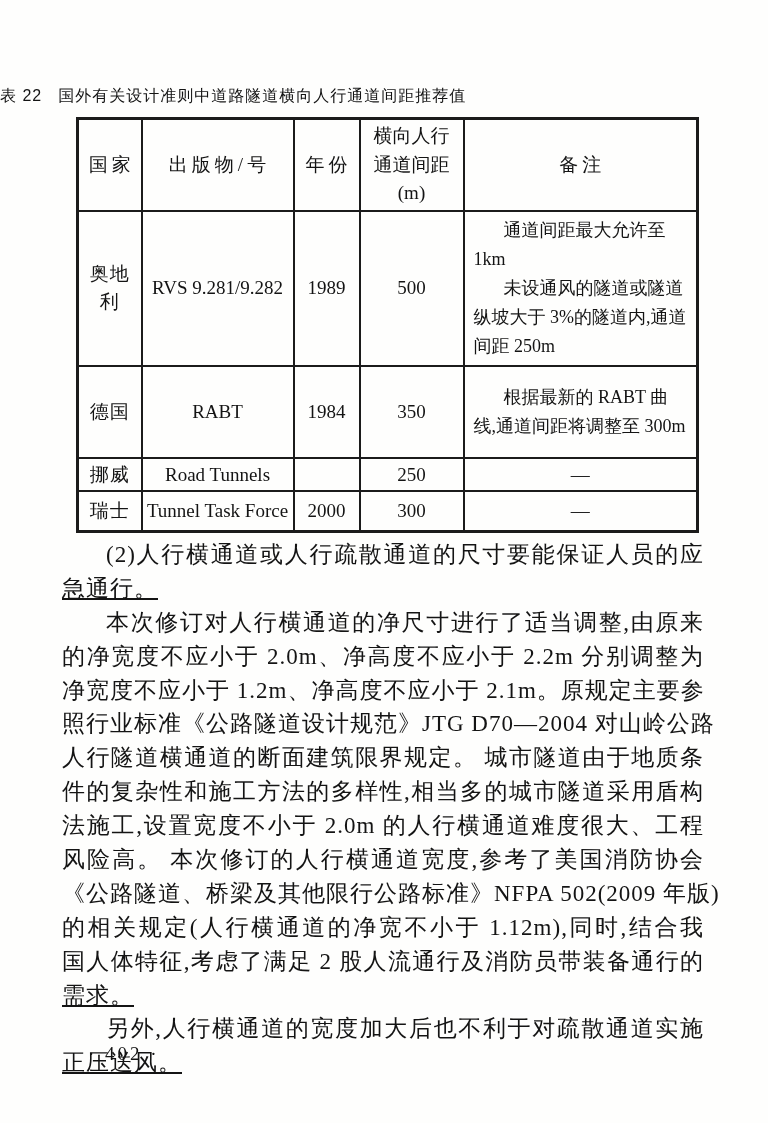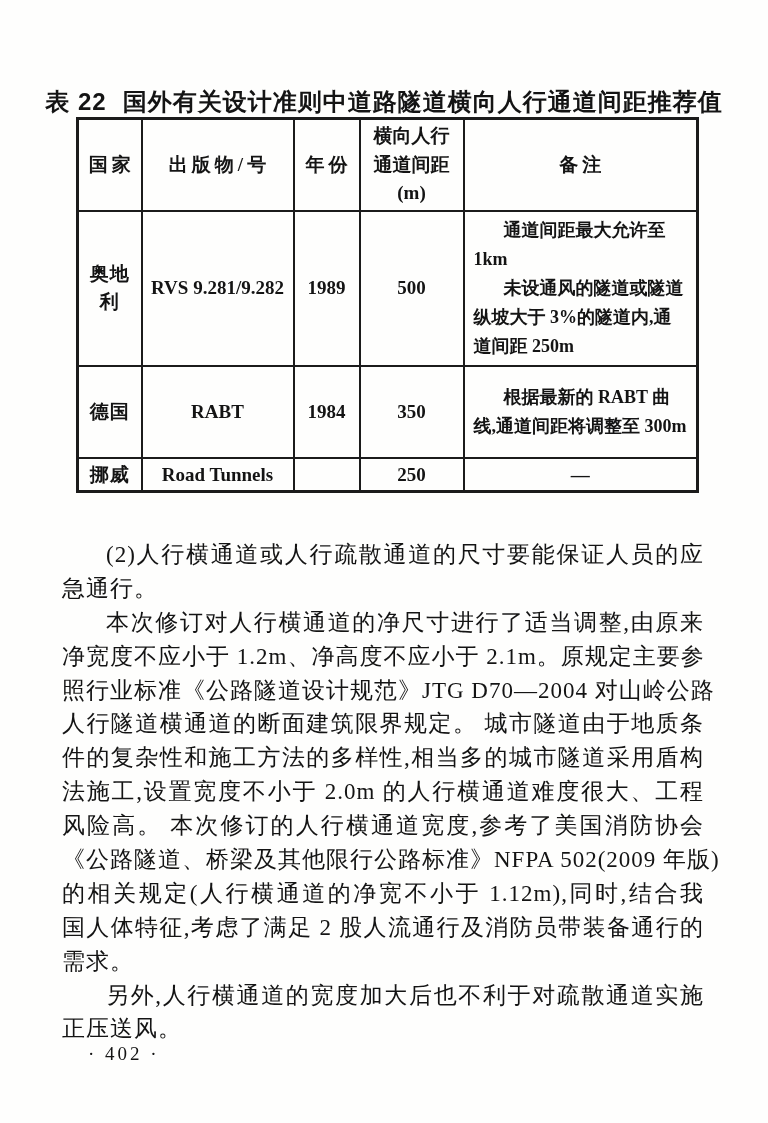--- a/index.html
+++ b/index.html
@@ -9,41 +9,40 @@
     width:768px; height:1123px;
     background:#fefefd;
     color:#141414;
     font-family:"Liberation Serif", serif;
     overflow:hidden;
   }
 
   
   .caption {
     position:absolute; top:86px; left:0; width:100%;
-    text-align:center;
     font-family:"Liberation Sans", sans-serif;
-    font-weight:bold;
-    font-size:24px;
+    font-weight:normal;
+    font-size:16px;
     letter-spacing:1px;
     white-space:nowrap;
   }
   .caption .cap-label { margin-right:16px; }
 
   
   table.tbl {
     position:absolute; top:117px; left:76px;
     width:620px;
     border-collapse:collapse;
     table-layout:fixed;
     border:3px solid #1b1b1b;
     font-size:19px;
   }
   .tbl th, .tbl td {
     border:2px solid #1b1b1b;
-    font-weight:bold;
+    font-weight:normal;
     text-align:center;
     vertical-align:middle;
     line-height:1.45;
     padding:2px;
     overflow:hidden;
   }
   .tbl th { letter-spacing:4px; text-indent:4px; line-height:1.5; }
   .tbl th.th-spacing { letter-spacing:0; text-indent:0; padding:2px 4px; }
   .tbl td.remark {
     text-align:left;
@@ -62,21 +61,21 @@
     margin-top:36px;
   }
   .line {
     line-height:33.9px;
     height:33.9px;
     letter-spacing:1px;
     text-align:justify;
     text-align-last:justify;
     white-space:nowrap;
   }
-  .line.end { text-align-last:left; text-align:left; }
+  .line.end { text-align-last:left; text-align:left;text-decoration:underline; }
   .line.indent { text-indent:44px; }
 
   
   .page-num {
     position:absolute; top:1043px; left:88px;
     font-size:19px;
     letter-spacing:3px;
   }
 </style>
 </head>
@@ -123,27 +122,35 @@
         <p>根据最新的 RABT 曲线,通道间距将调整至 300m</p>
       </td>
     </tr>
     <tr style="height:23px">
       <td class="country">挪威</td>
       <td>Road Tunnels</td>
       <td></td>
       <td>250</td>
       <td class="dash">—</td>
     </tr>
+    <tr style="height:40px">
+      <td class="country">瑞士</td>
+      <td>Tunnel Task Force</td>
+      <td>2000</td>
+      <td>300</td>
+      <td class="dash">—</td>
+    </tr>
   </tbody>
     </table>
 
   <div class="body-text">
     <div class="line indent">(2)人行横通道或人行疏散通道的尺寸要能保证人员的应</div>
     <div class="line end">急通行。</div>
     <div class="line indent">本次修订对人行横通道的净尺寸进行了适当调整,由原来</div>
+    <div class="line">的净宽度不应小于 2.0m、净高度不应小于 2.2m 分别调整为</div>
     <div class="line">净宽度不应小于 1.2m、净高度不应小于 2.1m。原规定主要参</div>
     <div class="line">照行业标准《公路隧道设计规范》JTG D70—2004 对山岭公路</div>
     <div class="line">人行隧道横通道的断面建筑限界规定。 城市隧道由于地质条</div>
     <div class="line">件的复杂性和施工方法的多样性,相当多的城市隧道采用盾构</div>
     <div class="line">法施工,设置宽度不小于 2.0m 的人行横通道难度很大、工程</div>
     <div class="line">风险高。 本次修订的人行横通道宽度,参考了美国消防协会</div>
     <div class="line">《公路隧道、桥梁及其他限行公路标准》NFPA 502(2009 年版)</div>
     <div class="line">的相关规定(人行横通道的净宽不小于 1.12m),同时,结合我</div>
     <div class="line">国人体特征,考虑了满足 2 股人流通行及消防员带装备通行的</div>
     <div class="line end">需求。</div>

